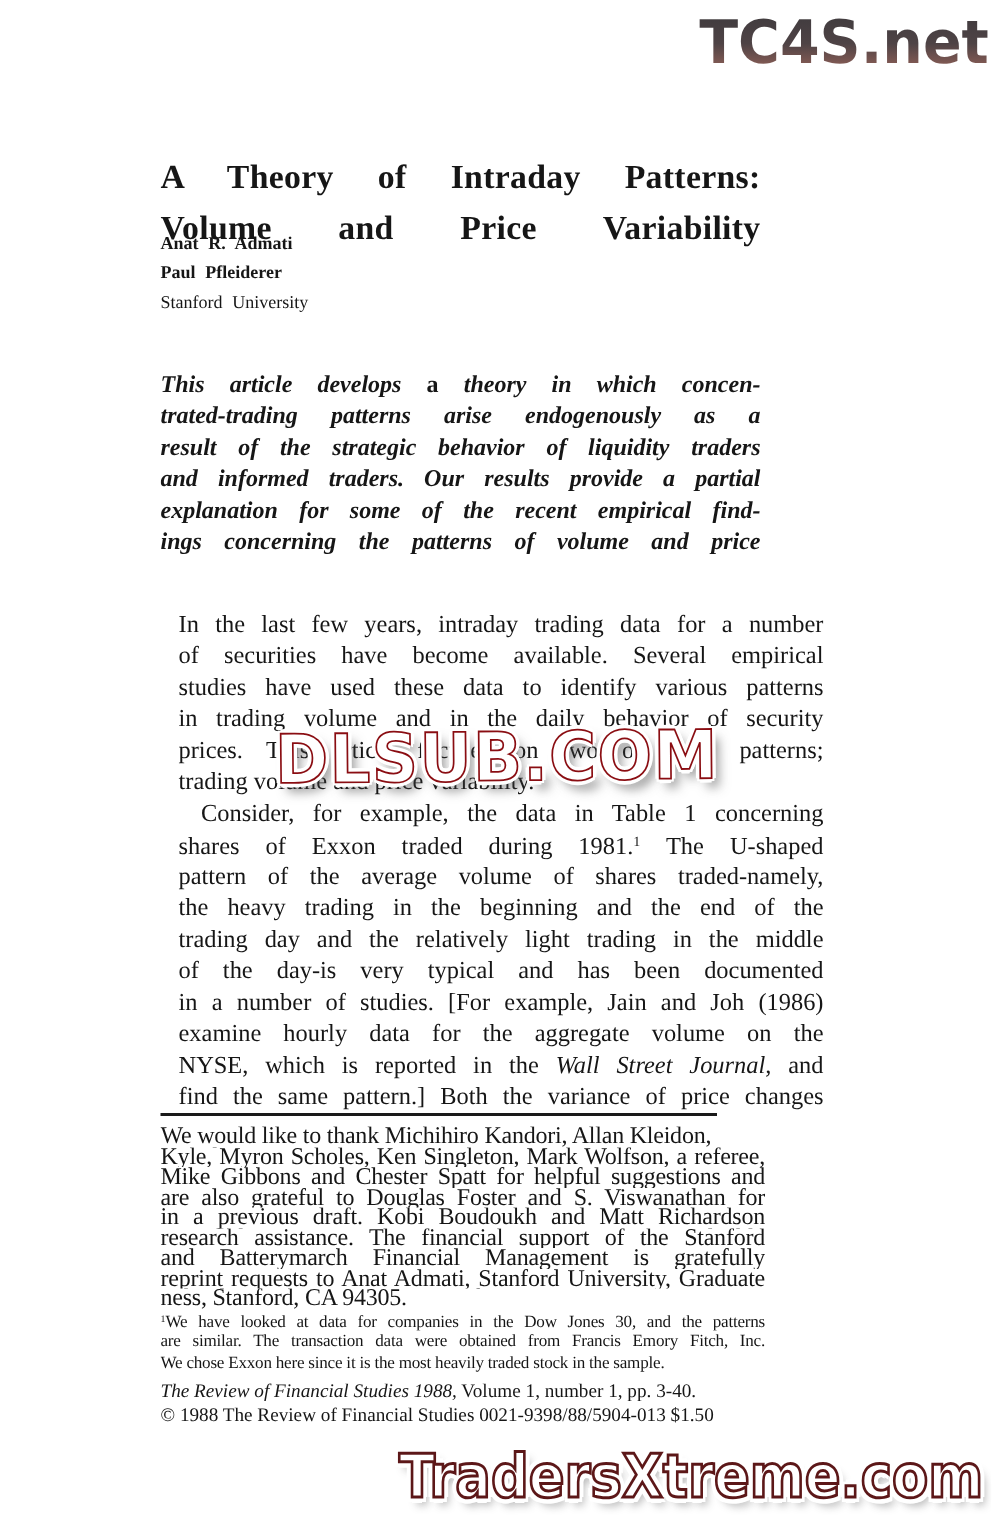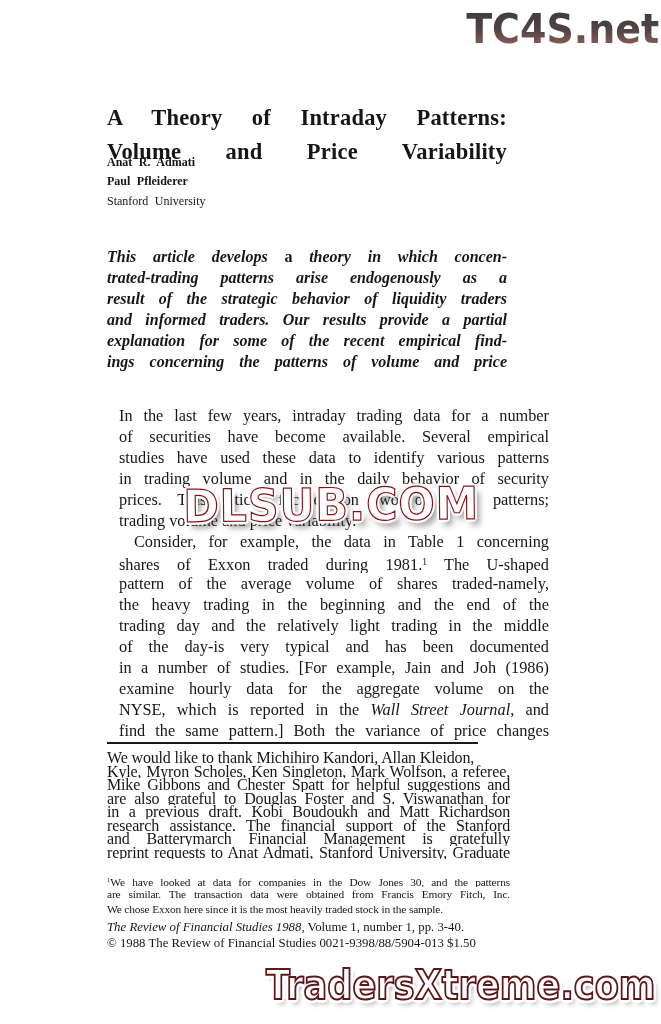--- a/index.html
+++ b/index.html
@@ -117,20 +117,21 @@
 
   <div class="blk ack">
       <div class="ln"><span>We would like to thank Michihiro Kandori, Allan Kleidon, David Kreps</span></div>
       <div class="ln j"><span>Kyle, Myron Scholes, Ken Singleton, Mark Wolfson, a referee, and especially</span></div>
       <div class="ln j"><span>Mike Gibbons and Chester Spatt for helpful suggestions and comments. We</span></div>
       <div class="ln j"><span>are also grateful to Douglas Foster and S. Viswanathan for pointing out an error</span></div>
       <div class="ln j"><span>in a previous draft. Kobi Boudoukh and Matt Richardson provided valuable</span></div>
       <div class="ln j"><span>research assistance. The financial support of the Stanford Program in Finance</span></div>
       <div class="ln j"><span>and Batterymarch Financial Management is gratefully acknowledged. Address</span></div>
       <div class="ln j"><span>reprint requests to Anat Admati, Stanford University, Graduate School of Busi-</span></div>
+      <div class="ln"><span>ness, Stanford, CA 94305.</span></div>
     </div>
 
   <div class="blk fn1">
       <div class="ln j"><span class="st-s">1</span><span>We have looked at data for companies in the Dow Jones 30, and the patterns</span></div>
       <div class="ln j"><span>are similar. The transaction data were obtained from Francis Emory Fitch, Inc.</span></div>
       <div class="ln"><span>We chose Exxon here since it is the most heavily traded stock in the sample.</span></div>
     </div>
 
   <div class="blk citation">
       <div class="ln"><span class="st-i">The Review of Financial Studies 1988,</span><span> Volume 1, number 1, pp. 3-40.</span></div>

